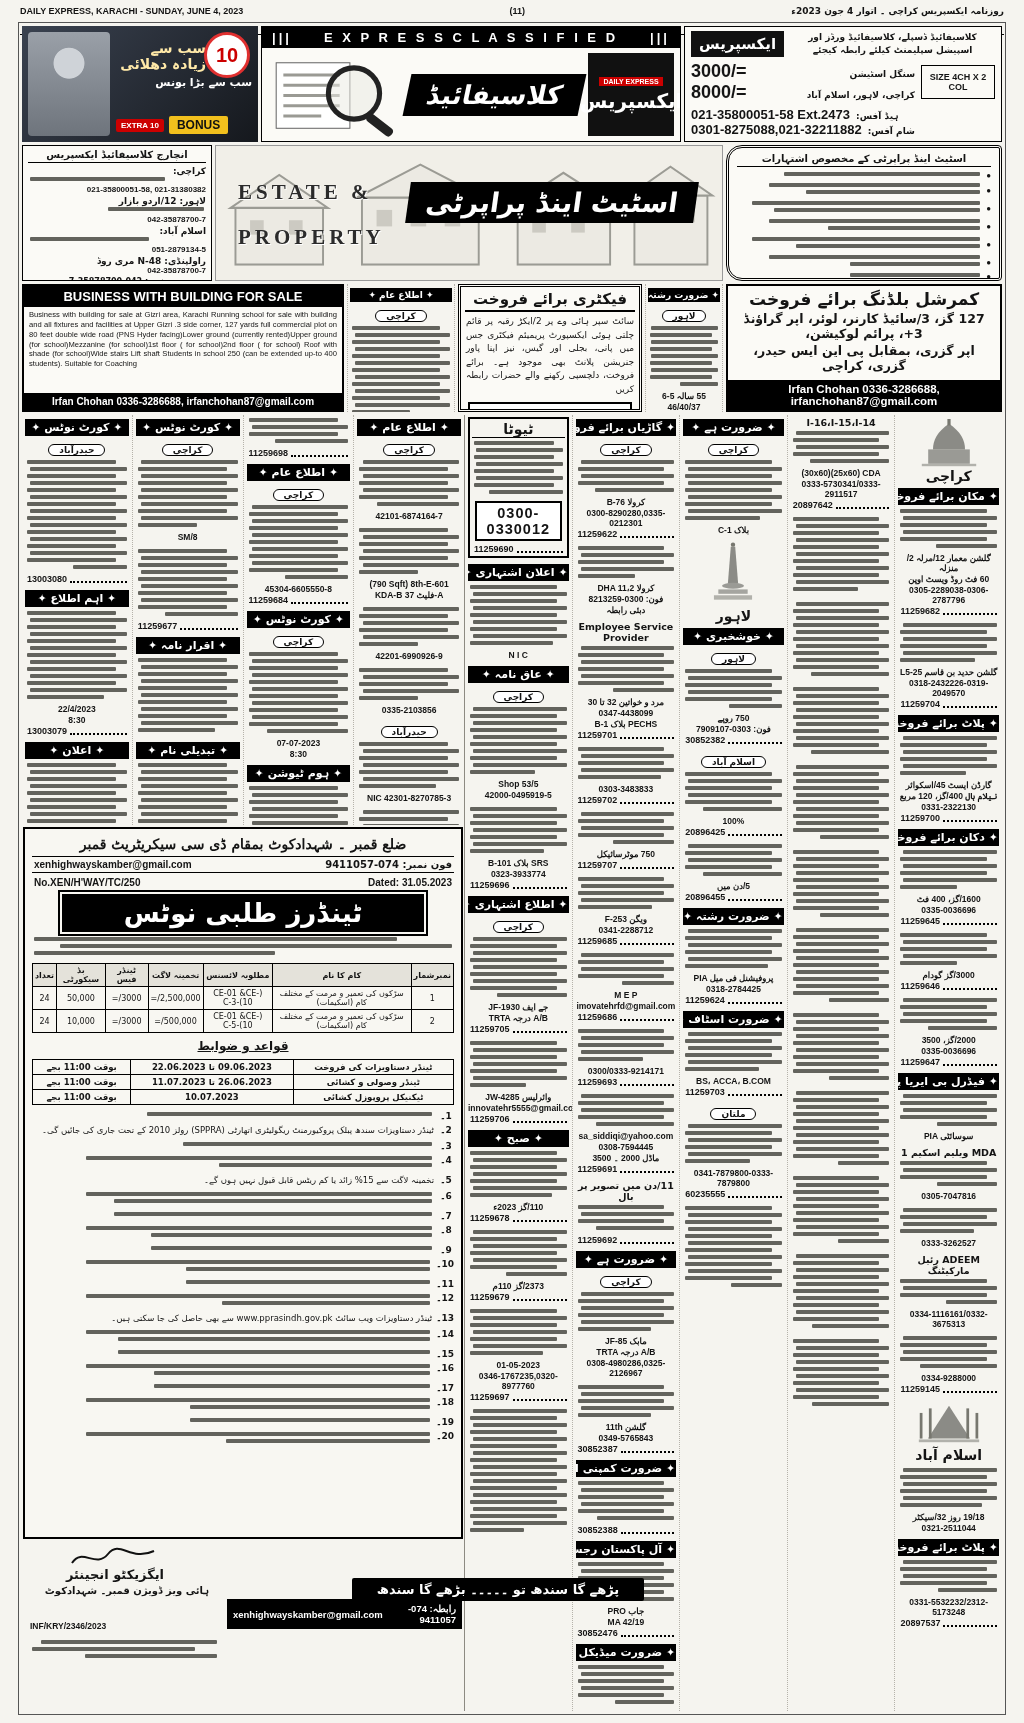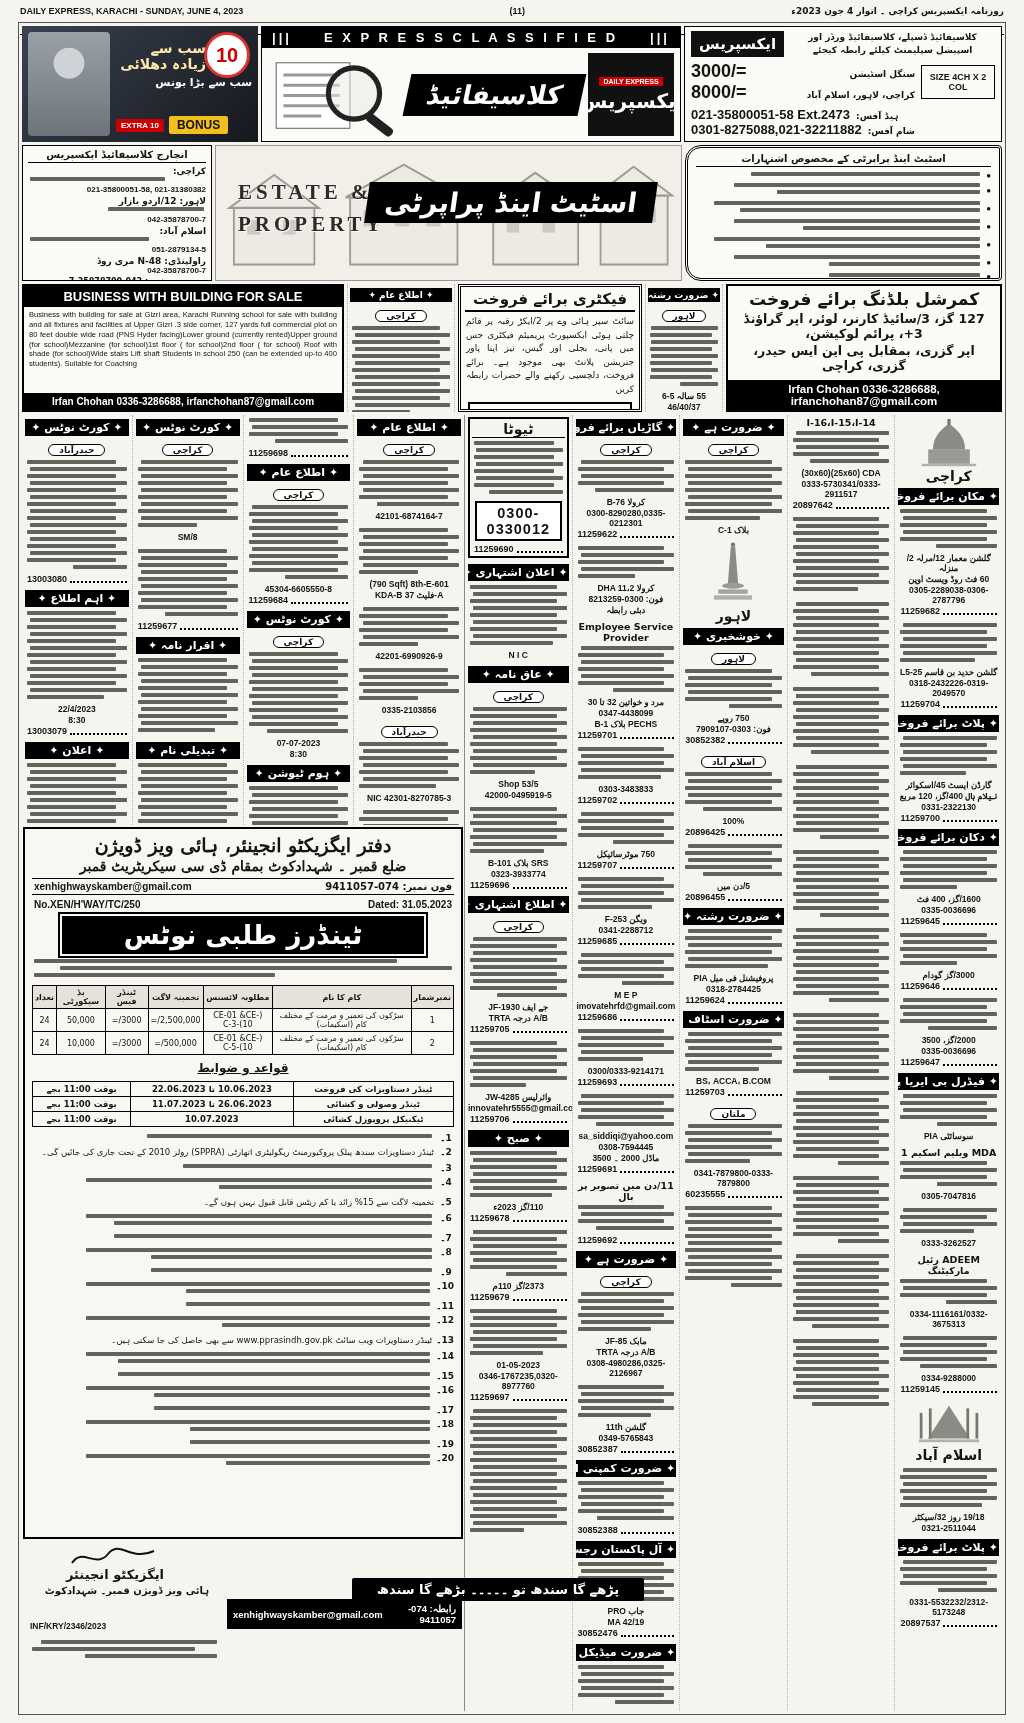--- a/index.html
+++ b/index.html
@@ -60,24 +60,24 @@
   .office-title{font:bold 10px "DejaVu Sans",sans-serif;direction:rtl;text-align:center;border-bottom:1px solid #000;
                 padding-bottom:2px;margin-bottom:3px;}
   .office-entry{margin-bottom:2px;}
   .office-entry .city-n{font:bold 9px "DejaVu Sans",sans-serif;direction:rtl;display:block;text-align:right;}
   .office-entry .ph{font:bold 8px "Liberation Sans",sans-serif;direction:ltr;display:block;text-align:right;}
   .office-fax{font:bold 8px "DejaVu Sans",sans-serif;direction:rtl;text-align:center;margin-top:2px;}
   .est-c{flex:1;position:relative;border:1px solid #999;background:#f1efe8;overflow:hidden;}
   .houses-svg{position:absolute;inset:0;width:100%;height:100%;opacity:.85;}
   .est-en{position:absolute;left:22px;top:34px;font:bold 21px "Liberation Serif",serif;letter-spacing:4px;color:#2b2b2b;
           text-shadow:1px 1px 0 #fff;}
-  .est-en .l2{display:block;margin-top:7px;}
+  .est-en .l2{display:block;margin-top:20px;}
   .est-ur{position:absolute;right:26px;top:36px;background:#000;color:#fff;font:bold 27px "DejaVu Sans",sans-serif;
           direction:rtl;padding:5px 18px;transform:skew(-8deg);}
-  .services{width:317px;border:3px double #000;border-radius:16px 4px 4px 16px;padding:5px 8px;box-sizing:border-box;
+  .services{width:276px;border:3px double #000;border-radius:16px 4px 4px 16px;padding:5px 8px;box-sizing:border-box;
             overflow:hidden;background:#fbfaf6;}
   .services-title{font:bold 10px "DejaVu Sans",sans-serif;direction:rtl;text-align:center;margin-bottom:4px;
                   border-bottom:1px solid #000;padding-bottom:2px;}
   .svc-row{display:flex;direction:rtl;align-items:center;gap:4px;margin-bottom:2px;}
   .svc-row .dot{font-size:8px;}
   .svc-row .fill{flex:1;}
   
   .r3{height:128px;}
   .biz{width:318px;border:2px solid #000;display:flex;flex-direction:column;background:#fbfaf6;overflow:hidden;}
   .biz-h{background:#000;color:#fff;font:bold 13px "Liberation Sans",sans-serif;text-align:center;padding:3px 2px;}
@@ -701,21 +701,20 @@
                 <div class="bars-wrap">
                   <div class="bar" style="width: 93%; margin-left: auto;"></div>
                   <div class="bar" style="width: 86%;"></div>
                   <div class="bar" style="width: 93%; margin-left: auto;"></div>
                 </div>
               </div>
             </div>
         </div>
 
         <div class="tender">
-          <div class="t-office1">دفتر ایگزیکٹو انجینئر، ہائی ویز ڈویژن</div>
           <div class="t-office2">ضلع قمبر ۔ شہدادکوٹ بمقام ڈی سی سیکریٹریٹ قمبر</div>
           <div class="t-contact">
             <span dir="ltr">xenhighwayskamber@gmail.com</span>
             <span class="ur">فون نمبر: 074-9411057</span>
           </div>
           <div class="t-ref">
             <span>No.XEN/H'WAY/TC/250</span>
             <span>Dated: 31.05.2023</span>
           </div>
           <div class="t-title">ٹینڈرز طلبی نوٹس</div>
@@ -757,21 +756,21 @@
                   <td>10,000</td>
                   <td>24</td>
                 </tr>
               </tbody>
           </table>
           <div class="t-sub">قواعد و ضوابط</div>
           <table class="t-sched" id="t-sched">
               <tbody>
                 <tr>
                   <td>ٹینڈر دستاویزات کی فروخت</td>
-                  <td>10.06.2023 تا 22.06.2023</td>
+                  <td>09.06.2023 تا 22.06.2023</td>
                   <td>بوقت 11:00 بجے</td>
                 </tr>
                 <tr>
                   <td>ٹینڈر وصولی و کشائی</td>
                   <td>26.06.2023 تا 11.07.2023</td>
                   <td>بوقت 11:00 بجے</td>
                 </tr>
                 <tr>
                   <td>ٹیکنیکل پروپوزل کشائی</td>
                   <td>10.07.2023</td>

